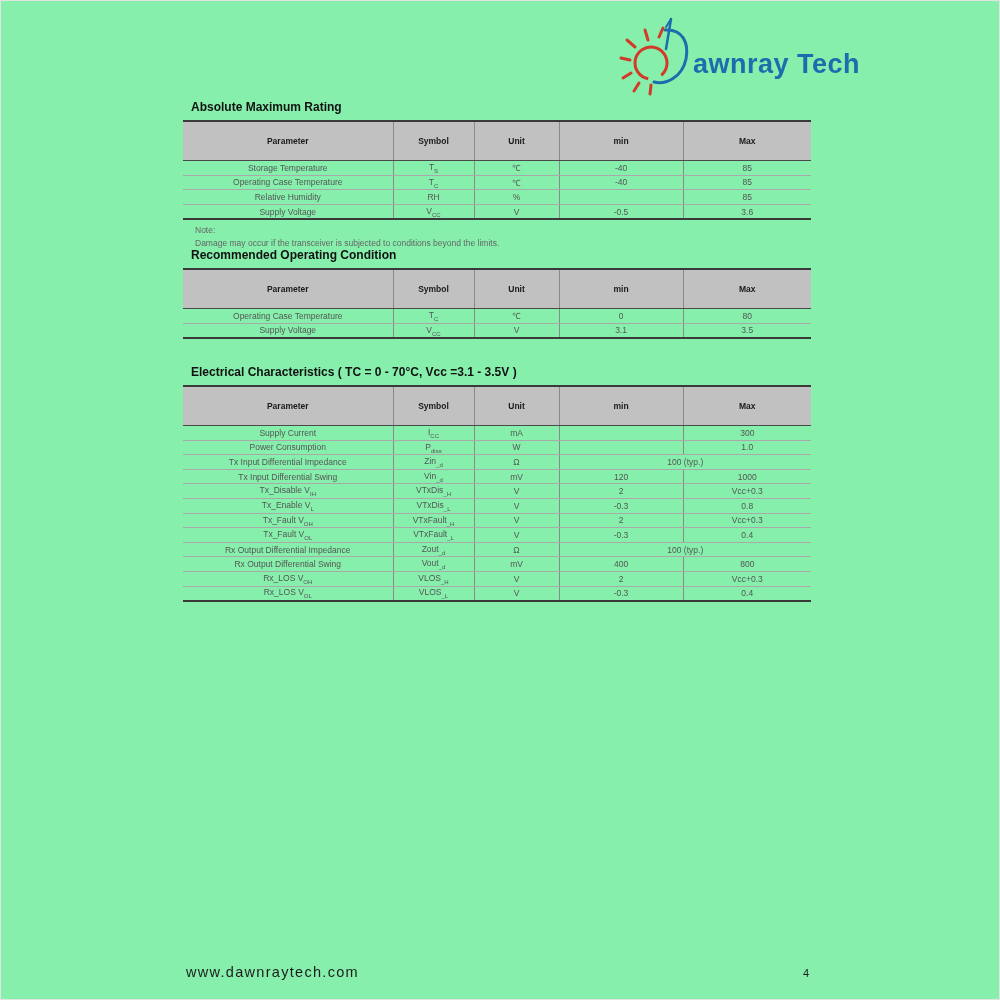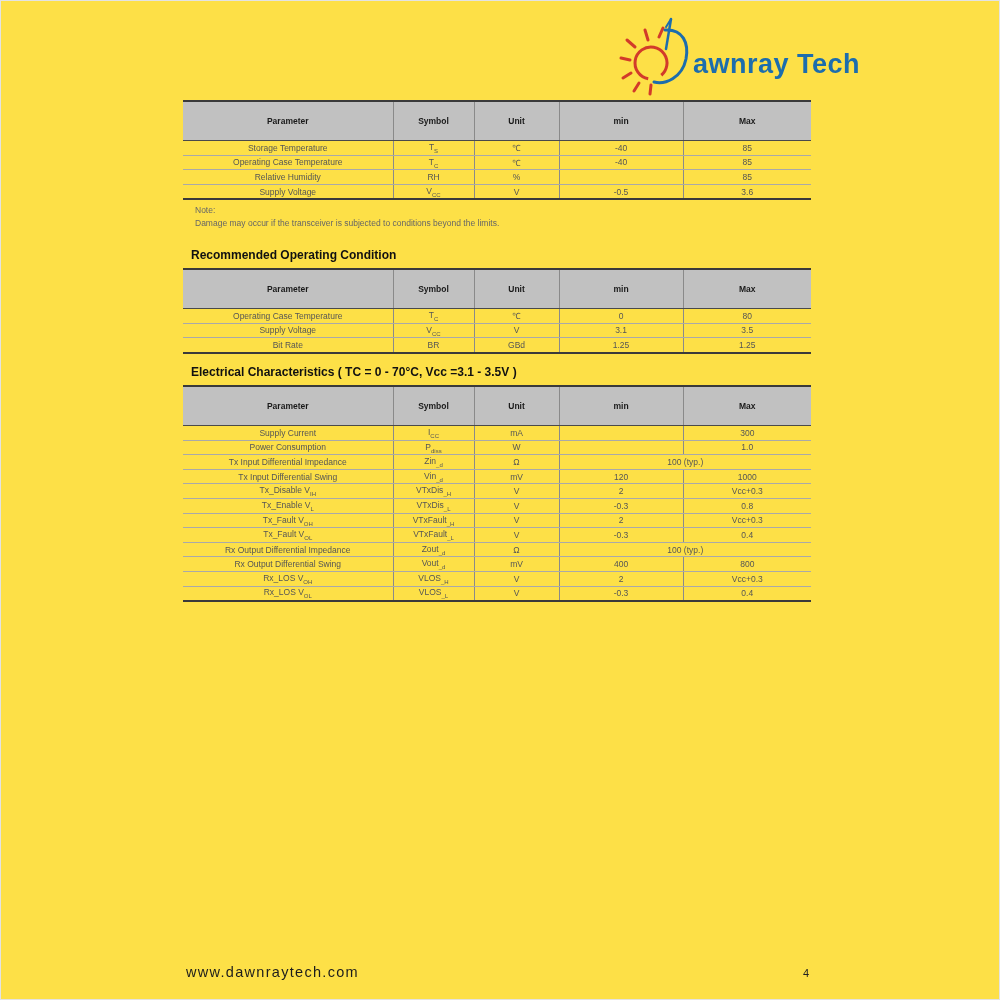--- a/index.html
+++ b/index.html
@@ -1,18 +1,18 @@
 <!DOCTYPE html>
 <html><head>
 <meta charset="utf-8">
 <style>
   html,body { margin:0; padding:0; background:#fff; }
   .page {
     position:relative; width:1000px; height:1000px;
-    background:#fde047; border:1px solid #e3e3e3; box-sizing:border-box;
+    background:#86efac; border:1px solid #e3e3e3; box-sizing:border-box;
     font-family:"Liberation Sans", sans-serif; color:#444;
     overflow:hidden;
   }
 
   
   .logo { position:absolute; left:618px; top:12px; width:270px; height:85px; }
   .logo svg { position:absolute; left:0; top:0; }
   .logo .brand {
     position:absolute; left:74px; top:36px;
     font-size:27px; font-weight:bold; color:#1c6dad; letter-spacing:0.5px;
@@ -78,20 +78,21 @@
       <g stroke="#1c6dad" fill="none" stroke-linecap="round">
         <path d="M52,6 L47,36" stroke-width="2.5"></path>
         <path d="M52,6 L47,14" stroke-width="2"></path>
         <path d="M46,17 C64,16 70,30 67,46 C63,65 46,72 35,69" stroke-width="3"></path>
       </g>
     </svg>
     <span class="brand">awnray Tech</span>
   </div>
 
   <div class="section" style="top:99px;">
+    <div class="sec-title">Absolute Maximum Rating</div>
     <div>
         <table class="data">
           <colgroup>
             <col style="width: 33.44%;">
             <col style="width: 12.9%;">
             <col style="width: 13.54%;">
             <col style="width: 19.75%;">
             <col style="width: 20.37%;">
           </colgroup>
           <thead>
@@ -169,27 +170,20 @@
               <td>0</td>
               <td>80</td>
             </tr>
             <tr>
               <td>Supply Voltage</td>
               <td>V<sub>CC</sub></td>
               <td>V</td>
               <td>3.1</td>
               <td>3.5</td>
             </tr>
-            <tr>
-              <td>Bit Rate</td>
-              <td>BR</td>
-              <td>GBd</td>
-              <td>1.25</td>
-              <td>1.25</td>
-            </tr>
           </tbody>
         </table>
       </div>
   </div>
 
   <div class="section" style="top:364px;">
     <div class="sec-title">Electrical Characteristics ( TC = 0 - 70°C, Vcc =3.1 - 3.5V )</div>
     <div>
         <table class="data">
           <colgroup>

